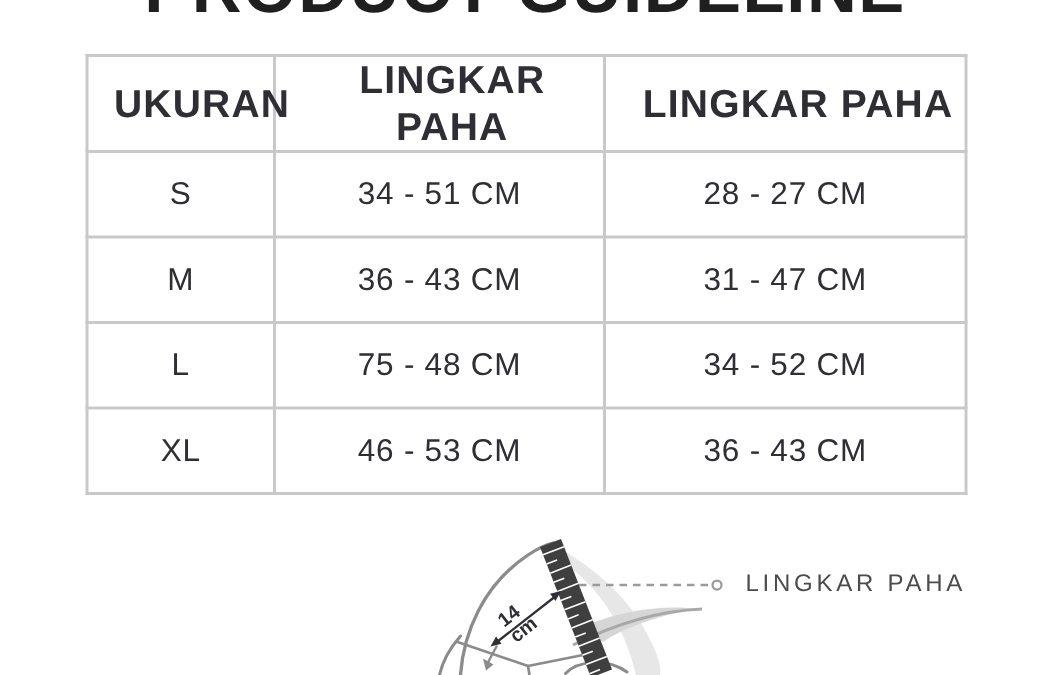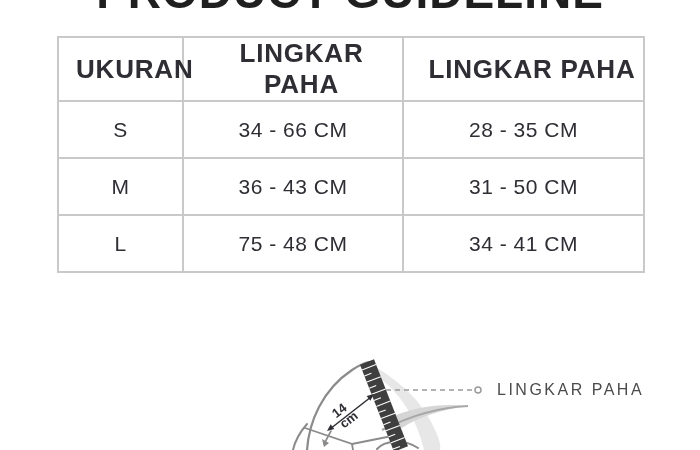--- a/index.html
+++ b/index.html
@@ -57,32 +57,37 @@
       <col class="col-betis">
   </colgroup>
   <tbody>
       <tr>
     <th>UKURAN</th>
     <th>LINGKAR PAHA</th>
     <th>LINGKAR PAHA</th>
   </tr>
   <tr>
     <td>S</td>
-    <td>34 - 66 CM</td>
-    <td>28 - 35 CM</td>
+    <td>34 - 51 CM</td>
+    <td>28 - 27 CM</td>
   </tr>
   <tr>
     <td>M</td>
     <td>36 - 43 CM</td>
-    <td>31 - 50 CM</td>
+    <td>31 - 47 CM</td>
   </tr>
   <tr>
     <td>L</td>
     <td>75 - 48 CM</td>
-    <td>34 - 41 CM</td>
+    <td>34 - 52 CM</td>
+  </tr>
+  <tr>
+    <td>XL</td>
+    <td>46 - 53 CM</td>
+    <td>36 - 43 CM</td>
   </tr>
 </tbody>
   </table>
 
 <div class="diagram">
   <svg width="420" height="102" viewBox="280 348 420 102">
 
     <g>
       <path d="M374,366 C404,384 424,404 436,432 C440,441 441,447 440,450 L424,450 C416,416 398,388 368,370 Z" fill="#e3e3e3" opacity="0.85"></path>
       <path d="M388,418 C416,406 444,403 466,406 C444,409 418,417 402,428 Z" fill="#d6d6d6"></path>

